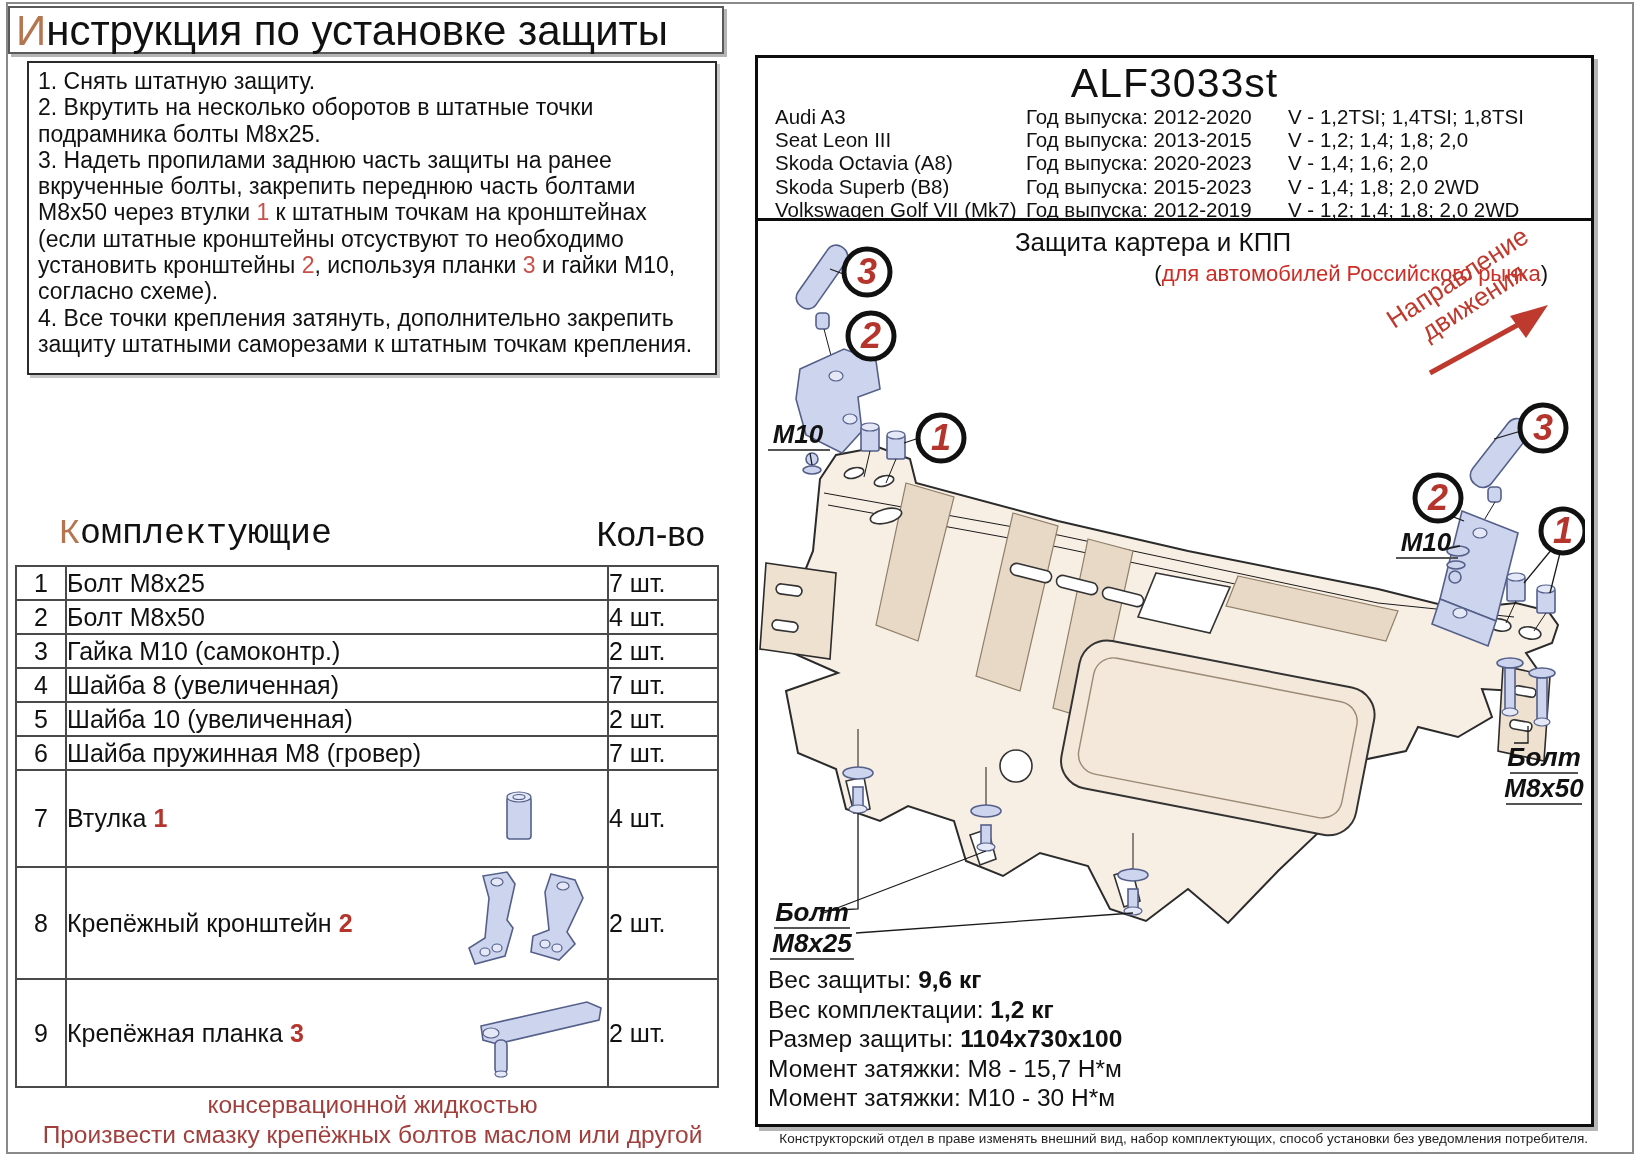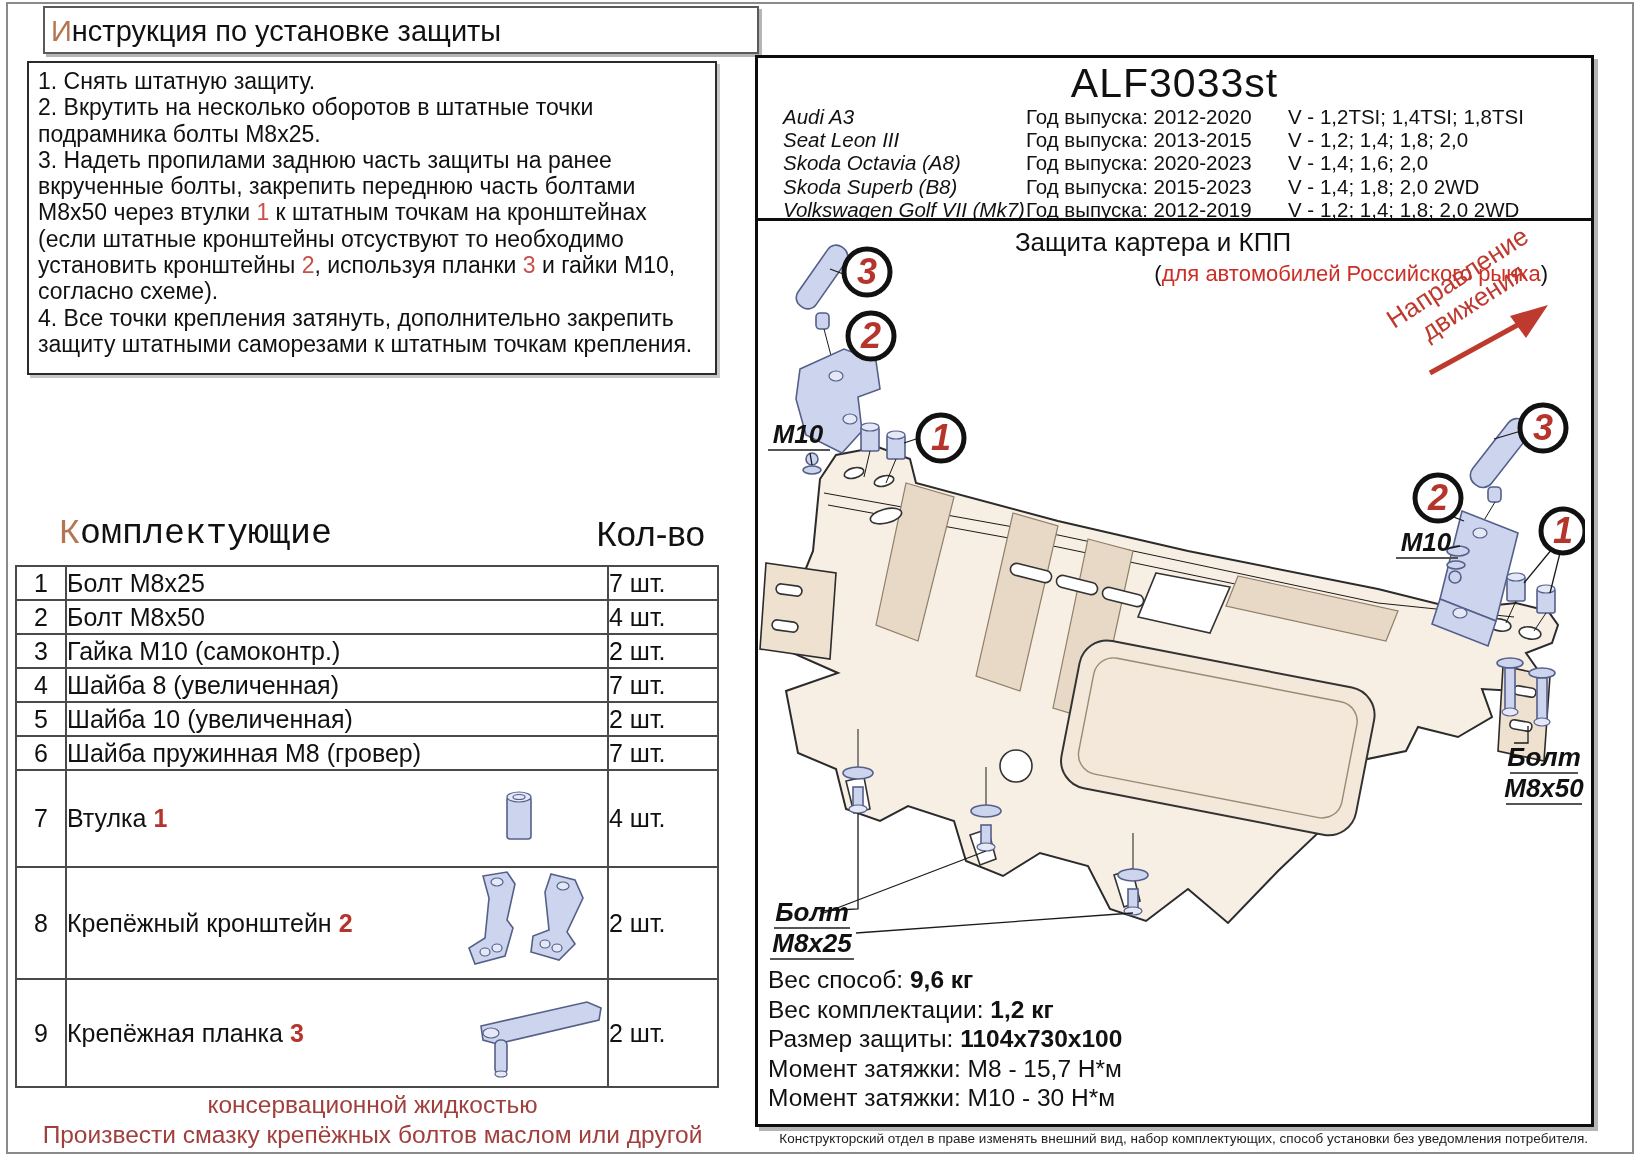--- a/index.html
+++ b/index.html
@@ -1,21 +1,21 @@
 <!DOCTYPE html>
 <html><head>
 <meta charset="utf-8">
 <style>
   html,body{margin:0;padding:0;background:#fff;font-family:"Liberation Sans",sans-serif;color:#111;}
   .page{position:relative;width:1642px;height:1168px;background:#fff;overflow:hidden;}
   .page-frame{position:absolute;left:6px;top:2px;width:1624px;height:1148px;border:2px solid #8a8a8a;}
 
   
   .title-box{position:absolute;left:8px;top:6px;width:706px;height:44px;border:2px solid #5a5a5a;
-             box-shadow:3px 3px 0 #b5b5b5;background:#fff;line-height:46px;font-size:29px;padding-left:6px;white-space:nowrap;margin-left:35px;}
+             box-shadow:3px 3px 0 #b5b5b5;background:#fff;line-height:46px;font-size:42px;padding-left:6px;white-space:nowrap;}
   .title-box .initial{color:#b5764f;}
   .instr-box{position:absolute;left:27px;top:61px;width:668px;height:300px;border:2px solid #2b2b2b;background:#fff;
              padding:5px 9px;font-size:23px;line-height:26.3px;box-shadow:3px 3px 0 #c7c7c7;}
   .instr-box p{margin:0;}
   .iref{color:#c85048;}
 
   .parts-header{position:absolute;left:15px;top:514px;width:700px;display:flex;justify-content:space-between;font-size:35px;}
   .parts-header .ph-left{margin-left:44px;font-family:Liberation Mono, monospace;}
   .parts-header .ph-left .initial{color:#b5764f;}
   .parts-header .ph-right{margin-right:10px;}
@@ -29,21 +29,21 @@
   .tref{color:#b5342c;font-weight:bold;}
   .cell-icon{position:absolute;pointer-events:none;}
 
   .note-red{position:absolute;left:30px;top:1090px;width:685px;text-align:center;color:#a03f3c;font-size:24.5px;line-height:30px;}
 
   
   .right-box{position:absolute;left:755px;top:55px;width:833px;height:1066px;border:3px solid #0d0d0d;background:#fff;box-shadow:4px 4px 0 #b5b5b5;}
   .part-code{position:absolute;left:0;top:2px;width:100%;text-align:center;font-size:41px;letter-spacing:1px;}
   .car-grid{position:absolute;left:0;top:47px;width:100%;}
   .car-row{display:grid;grid-template-columns:268px 262px auto;font-size:20.5px;line-height:23.2px;}
-  .car-row .cm{padding-left:25px;font-style:italic;}
+  .car-row .cm{padding-left:17px;}
   .car-divider{position:absolute;left:0;top:160px;width:100%;border-top:3px solid #0d0d0d;}
 
   .diagram{position:absolute;left:0;top:163px;width:827px;height:897px;overflow:hidden;}
   .dg-h1{position:absolute;left:0;top:6px;width:790px;text-align:center;font-size:26px;}
   .dg-h2{position:absolute;left:0;top:40px;width:790px;text-align:right;font-size:22px;}
   .dg-h2 .red{color:#cc2e26;}
   .direction{position:absolute;left:600px;top:40px;width:215px;text-align:center;transform:rotate(-33deg);
              color:#bf3a2e;font-size:26px;line-height:29px;}
   .dg-svg{position:absolute;left:0;top:0;}
   .specs{position:absolute;left:10px;top:744px;font-size:24.5px;line-height:29.6px;white-space:nowrap;}
@@ -341,21 +341,21 @@
 
       <div class="dg-h1">Защита картера и КПП</div>
       <div class="dg-h2"><span>(</span><span class="red">для автомобилей Российского рынка</span><span>)</span></div>
 
       <div class="direction">
         <div>Направление</div>
         <div>движения</div>
       </div>
 
       <div class="specs">
-        <div><span>Вес способ: </span><b>9,6 кг</b></div>
+        <div><span>Вес защиты: </span><b>9,6 кг</b></div>
         <div><span>Вес комплектации: </span><b>1,2 кг</b></div>
         <div><span>Размер защиты: </span><b>1104х730х100</b></div>
         <div><span>Момент затяжки: </span><span>М8 - 15,7 Н*м</span></div>
         <div><span>Момент затяжки: </span><span>М10 - 30 Н*м</span></div>
       </div>
     </div>
   </div>
 
   <div class="fine-print">Конструкторский отдел в праве изменять внешний вид, набор комплектующих, способ установки без уведомления потребителя.</div>
 </div>

